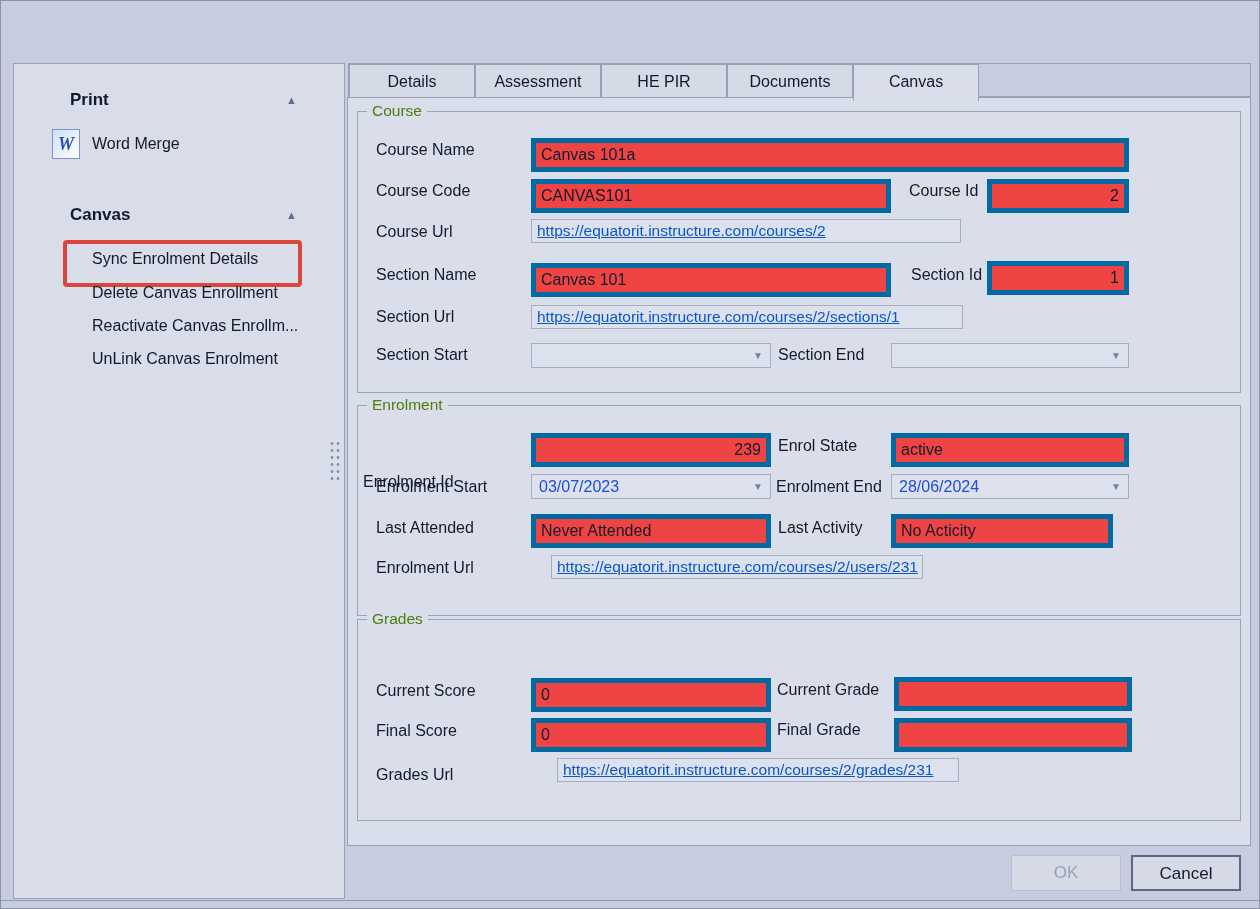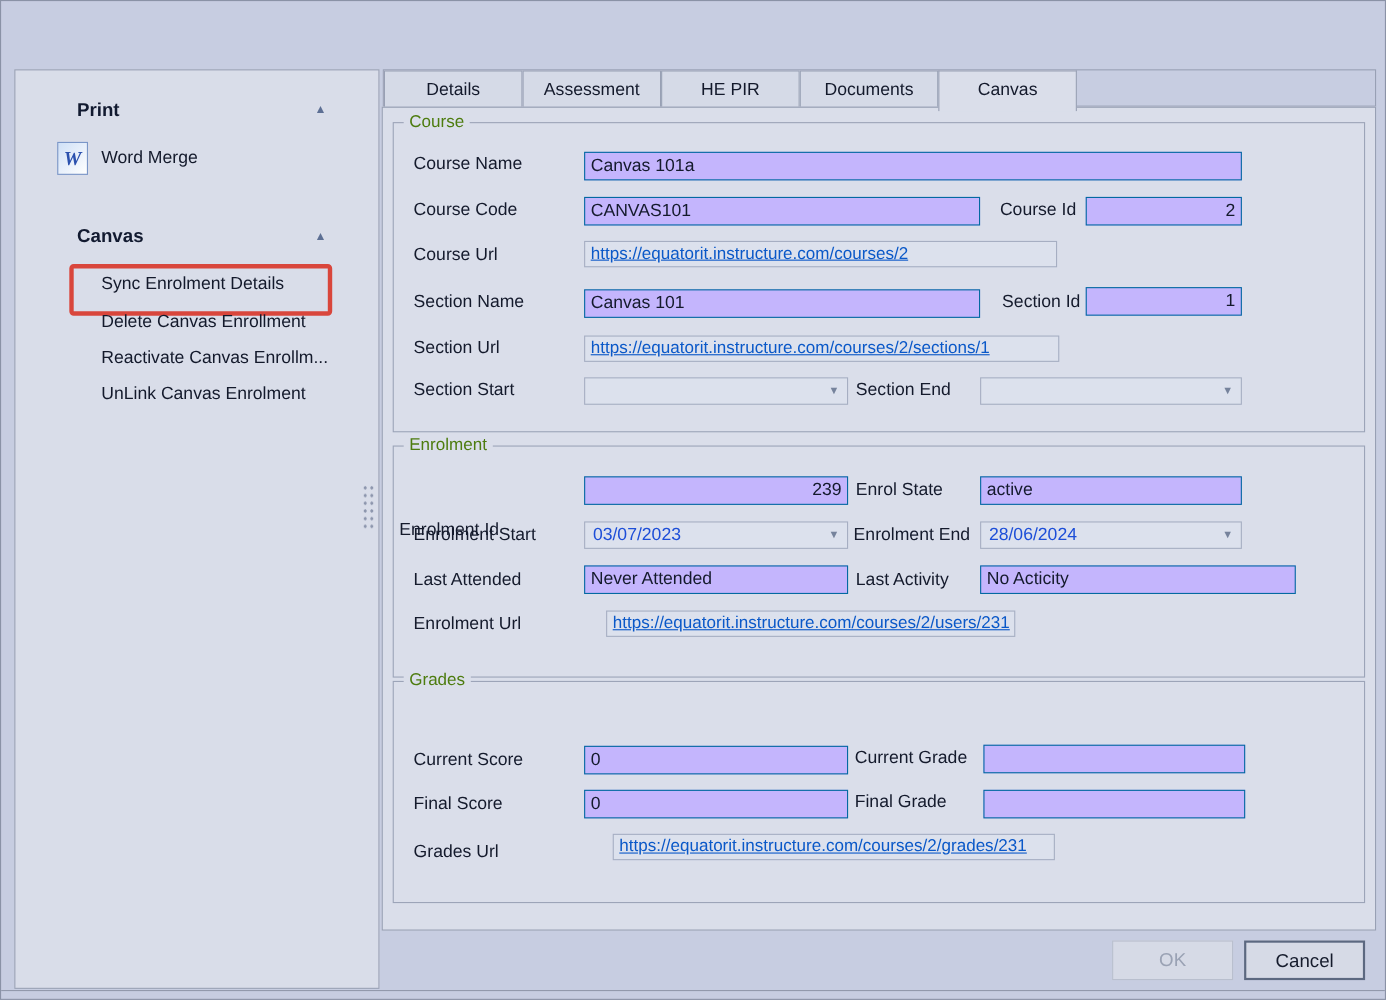--- a/index.html
+++ b/index.html
@@ -28,21 +28,21 @@
   .tab{position:absolute;top:0;height:34px;line-height:33px;width:126px;text-align:center;font-size:16px;color:#13192b;background:#d5dae7;border:1px solid #98a0b4;box-sizing:border-box;cursor:default;}
   .tab.active{height:37px;background:#dadeea;border-bottom:none;z-index:5;}
 
   
   .panel{position:absolute;left:346px;top:96px;width:904px;height:749px;background:#dadeea;border:1px solid #98a0b4;box-sizing:border-box;z-index:2;}
 
   .groupbox{position:absolute;border:1px solid #9ca4b8;box-sizing:border-box;z-index:3;}
   .legend{position:absolute;background:#dadeea;padding:0 5px;font-size:15.5px;color:#4d7c0f;z-index:4;white-space:nowrap;}
 
   .flabel{position:absolute;font-size:16px;color:#141a2c;white-space:nowrap;z-index:4;}
-  .field{position:absolute;background:#c4b5fd;border:1px solid #0369a1;box-sizing:border-box;font-family:"Liberation Sans","DejaVu Sans",sans-serif;font-size:16px;color:#141a2c;padding:12px 5px;height:24px;z-index:4;outline:none;}
+  .field{position:absolute;background:#ef4444;border:5px solid #0369a1;box-sizing:border-box;font-family:"Liberation Sans","DejaVu Sans",sans-serif;font-size:16px;color:#141a2c;padding:12px 5px;height:24px;z-index:4;outline:none;}
   .field.num{text-align:right;}
   .linkbox{position:absolute;background:#dce1ed;border:1px solid #a6aec2;box-sizing:border-box;display:flex;align-items:center;padding:0 5px;height:24px;z-index:4;overflow:hidden;}
   .linkbox a{color:#0a58c8;text-decoration:underline;font-size:15.5px;white-space:nowrap;}
   .combo{position:absolute;background:#dce1ed;border:1px solid #a6aec2;box-sizing:border-box;display:flex;align-items:center;justify-content:space-between;padding:0 7px;height:25px;z-index:4;}
   .combo .val{font-size:16px;color:#1d4ed8;white-space:nowrap;}
   .combo .arrow{font-size:10px;color:#76839c;}
 
   
   .btn{position:absolute;top:854px;width:110px;height:36px;line-height:34px;text-align:center;font-size:17px;box-sizing:border-box;background:#d6dae6;}
   .btn-ok{left:1010px;border:1px solid #b9bfce;color:#9aa2b4;}
@@ -137,21 +137,21 @@
   </div>
   <div class="flabel" style="left:775px;top:477px;">Enrolment End</div>
   <div class="combo" style="left:890px;top:473px;width:238px;">
     <span class="val">28/06/2024</span>
     <span class="arrow">▼</span>
   </div>
 
   <div class="flabel" style="left:375px;top:518px;">Last Attended</div>
   <input class="field" style="left: 530px; top: 513px; width: 240px;" value="Never Attended">
   <div class="flabel" style="left:777px;top:518px;">Last Activity</div>
-  <input class="field" style="left: 890px; top: 513px; width: 287px;" value="No Acticity">
+  <input class="field" style="left: 890px; top: 513px; width: 222px;" value="No Acticity">
 
   <div class="flabel" style="left:375px;top:558px;">Enrolment Url</div>
   <div class="linkbox" style="left:550px;top:554px;width:372px;">
     <a href="#">https://equatorit.instructure.com/courses/2/users/231</a>
   </div>
 
   <div class="groupbox" style="left:356px;top:618px;width:884px;height:202px;"></div>
   <div class="legend" style="left:366px;top:609px;">Grades</div>
 
   <div class="flabel" style="left:375px;top:681px;">Current Score</div>

